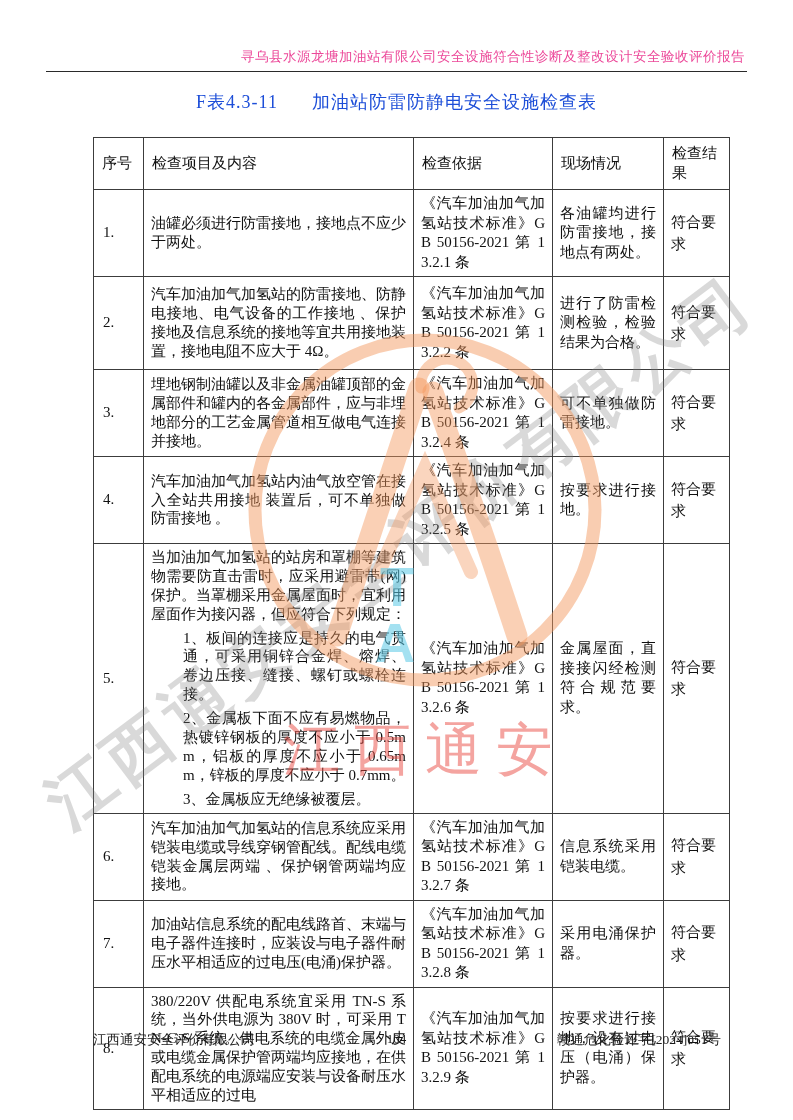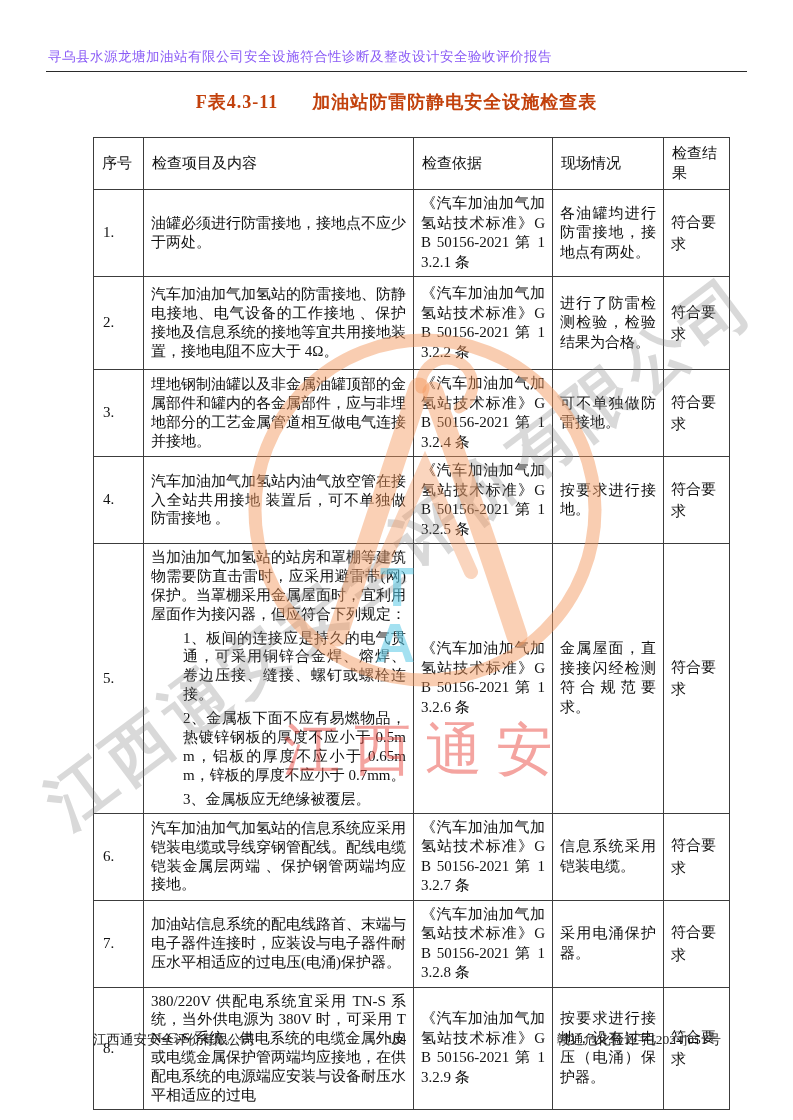--- a/index.html
+++ b/index.html
@@ -8,31 +8,31 @@
     position: relative;
     background: #ffffff;
     font-family: "Liberation Serif", "DejaVu Serif", serif;
     color: #141414;
     overflow: hidden;
   }
 
   
   .report-header {
     position: absolute; top: 48px; left: 48px; right: 48px;
-    text-align: left; font-size: 13.5px; letter-spacing: 0.5px;
-    color: #8b5cf6;
+    text-align: right; font-size: 13.5px; letter-spacing: 0.5px;
+    color: #ec4899;
   }
   .header-rule {
     position: absolute; top: 71px; left: 46px; right: 46px;
     border-top: 1.6px solid #2a2a2a;
   }
   .doc-title {
     position: absolute; top: 90px; left: 0; right: 0;
-    text-align: center; font-size: 18px; font-weight: bold;
-    letter-spacing: 1px; color: #c2410c;
+    text-align: center; font-size: 18px; font-weight: normal;
+    letter-spacing: 1px; color: #1d4ed8;
   }
   .doc-title .gap { display: inline-block; width: 34px; }
 
   .footer {
     position: absolute; top: 1031px; left: 0; right: 0; height: 20px;
     font-size: 13.5px; color: #1a1a1a;
   }
   .footer-left  { position: absolute; left: 93px; }
   .footer-page  { position: absolute; left: 0; right: 0; text-align: center; font-size: 13px; }
   .footer-right { position: absolute; right: 72px; }

